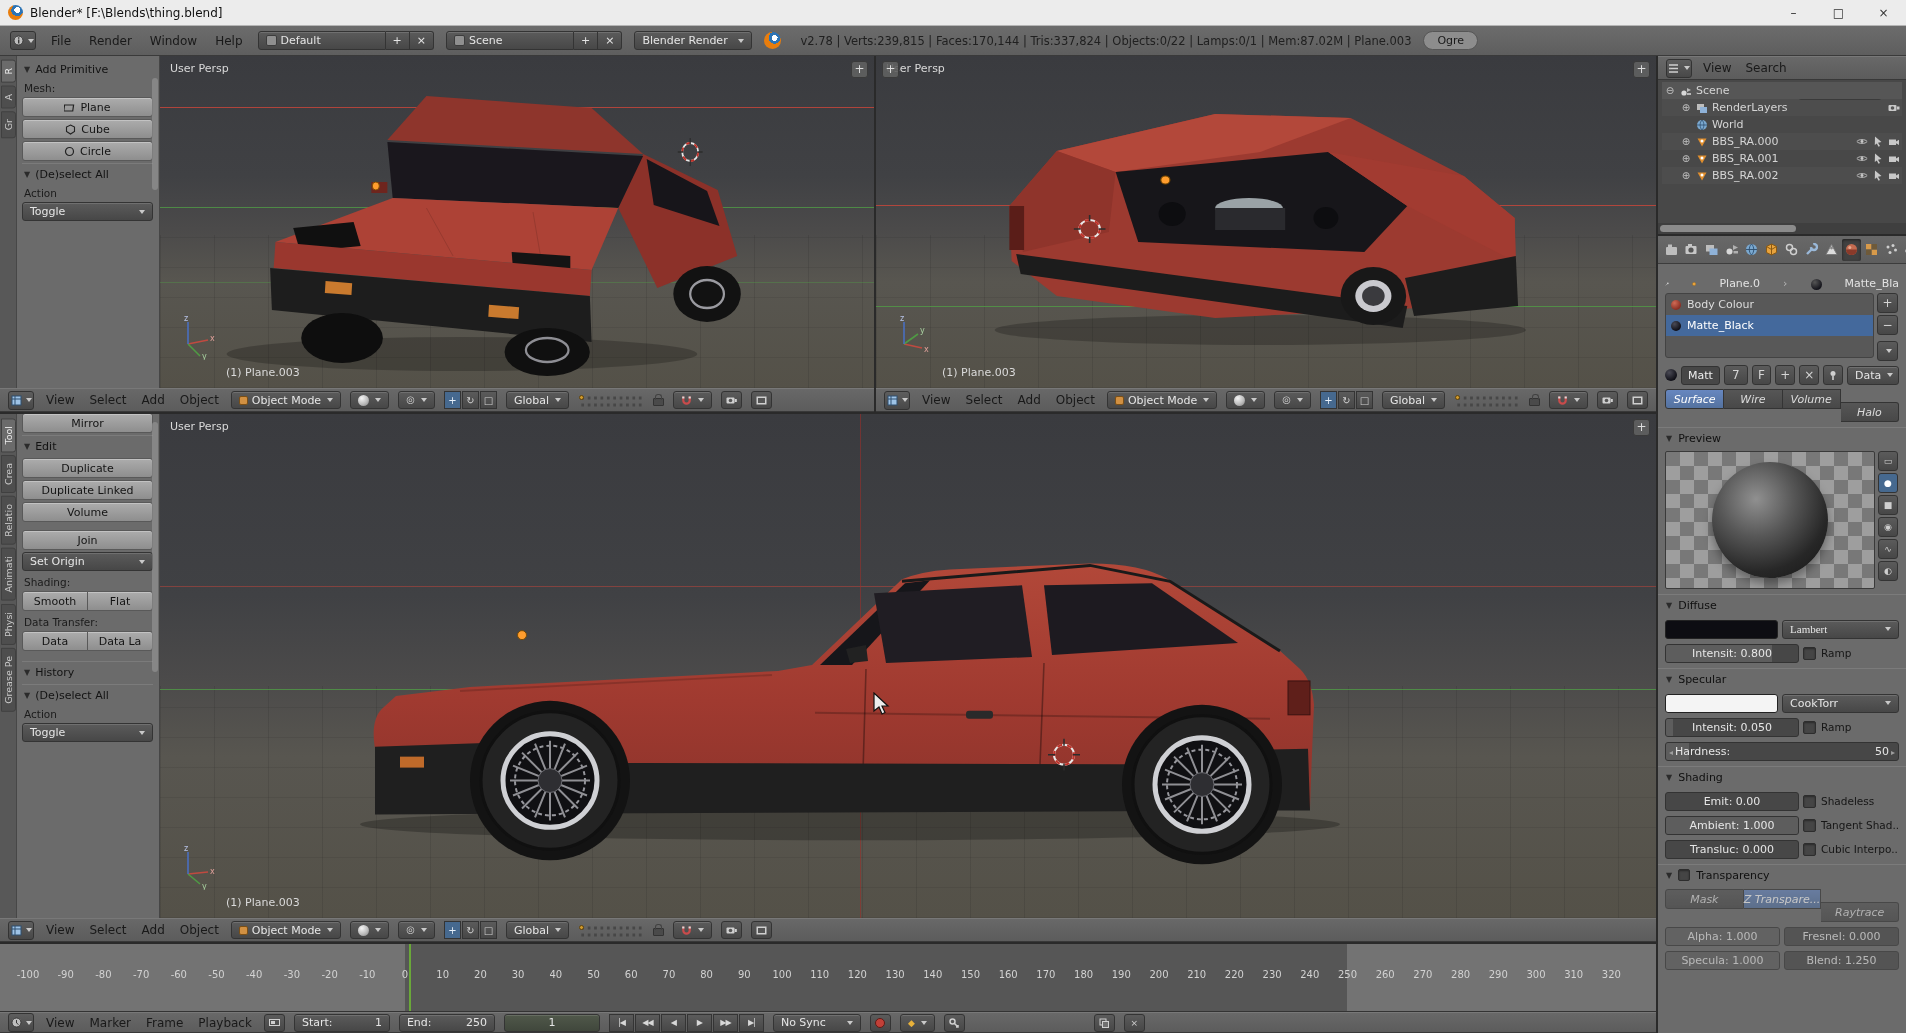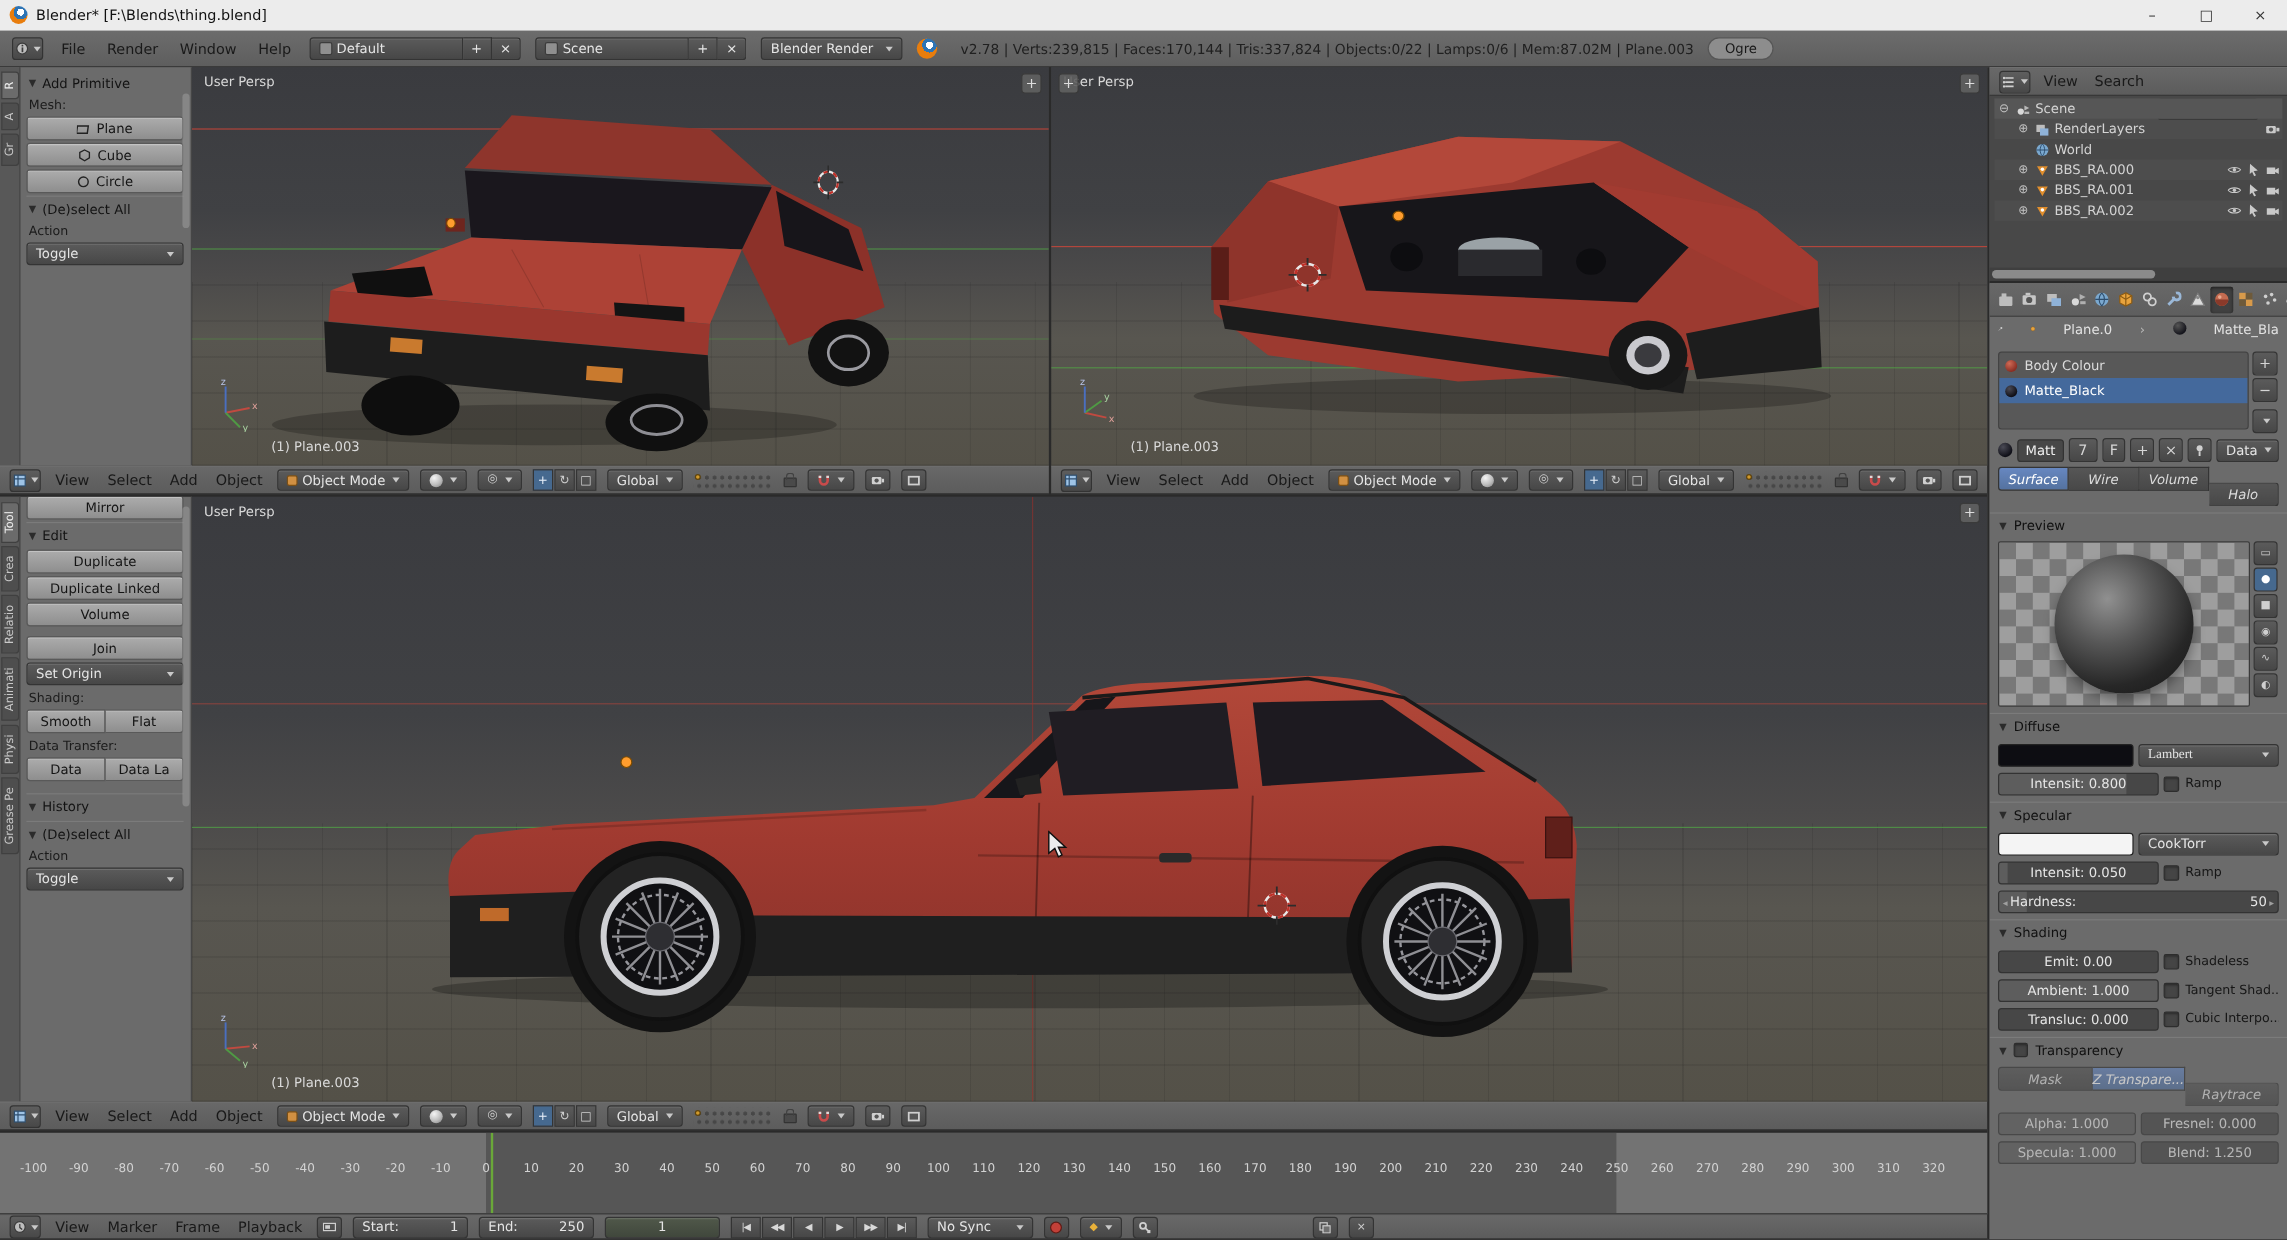--- a/index.html
+++ b/index.html
@@ -112,21 +112,21 @@
   .oicons { margin-left:auto; display:flex; gap:5px; align-items:center; }
   .out-scroll { height:11px; background:#3f3f3f; position:relative; }
   .out-scroll .thumb { position:absolute; left:2px; top:2px; height:7px; width:55%; background:#8b8b8b; border-radius:4px; }
 
   
   .props { flex:1; display:flex; flex-direction:column; background:#6b6b6b; overflow:hidden; }
   .picons { height:28px; display:flex; align-items:center; gap:1px; padding:0 4px; background:linear-gradient(#686868,#5e5e5e); border-bottom:1px solid #3c3c3c; }
   .picon { width:19px; height:22px; display:flex; align-items:center; justify-content:center; border-radius:2px; flex:none; }
   .picon.active { background:#414141; box-shadow:inset 0 1px 3px rgba(0,0,0,.55); }
   .pcontent { flex:1; padding:4px 7px; overflow:hidden; }
-  .bcrow { display:flex; align-items:flex-start; gap:23px; height:22px; font-size:11px; color:#e2e2e2; }
+  .bcrow { display:flex; align-items:flex-end; gap:23px; height:22px; font-size:11px; color:#e2e2e2; }
   .bc-sep::before { content:"\203A"; color:#b5b5b5; }
   .slots { display:flex; gap:3px; margin-top:3px; }
   .slot-list { flex:1; height:65px; background:#585858; border:1px solid #434343; border-radius:3px; overflow:hidden; }
   .srow { display:flex; align-items:center; gap:6px; height:21px; padding:0 5px; font-size:11px; color:#dcdcdc; }
   .srow.sel { background:#44699c; color:#fff; }
   .dot { width:10px; height:10px; border-radius:50%; flex:none; }
   .slot-btns { width:22px; display:flex; flex-direction:column; gap:2px; }
   .sq { width:21px; height:20px; background:linear-gradient(#5b5b5b,#474747); border:1px solid #343434; border-radius:3px; color:#d5d5d5; font-size:12px; display:flex; align-items:center; justify-content:center; }
   .prow { display:flex; align-items:center; gap:4px; margin-top:4px; height:20px; }
   .psec { display:flex; align-items:center; gap:6px; height:21px; margin:5px -7px 0 -7px; padding:0 8px; font-size:11px; color:#101010; border-top:1px solid #7b7b7b; }
@@ -199,21 +199,21 @@
           <span>Scene</span>
         </span>
       <span class="w">+</span>
       <span class="w">×</span>
     </span>
     <span class="w" style="width:118px; justify-content:space-between;">
         <span>Blender Render</span>
         <span class="da"></span>
       </span>
     <span class="blogo" style="width:17px;height:17px;"></span>
-    <span class="stats">v2.78 | Verts:239,815 | Faces:170,144 | Tris:337,824 | Objects:0/22 | Lamps:0/6 | Mem:87.02M | Plane.003</span>
+    <span class="stats">v2.78 | Verts:239,815 | Faces:170,144 | Tris:337,824 | Objects:0/22 | Lamps:0/1 | Mem:87.02M | Plane.003</span>
     <span class="pill">Ogre</span>
   </div>
 
   <div class="main">
     <div class="left-zone">
 
       <div class="top-row">
 
         <div class="area-tl">
           <div class="tl-body">

